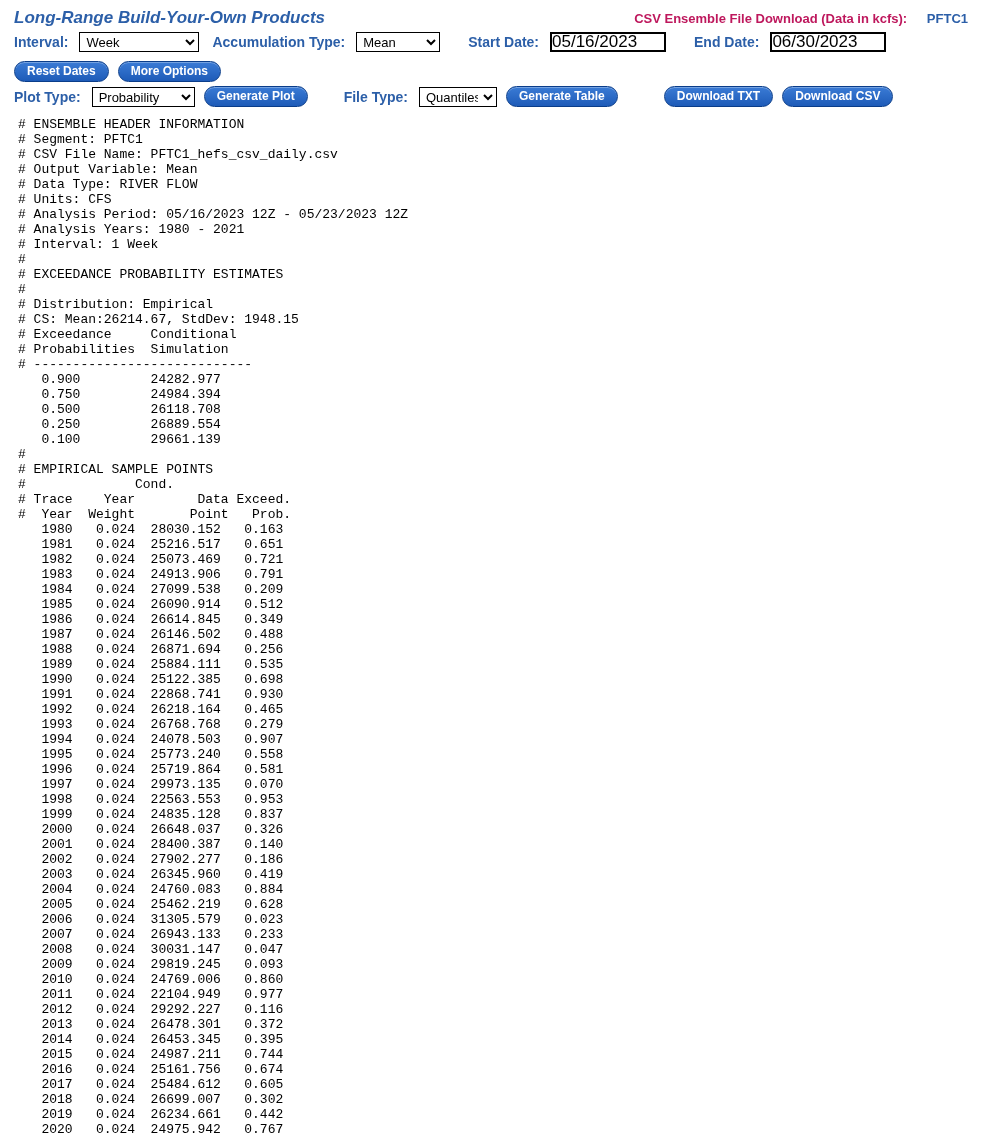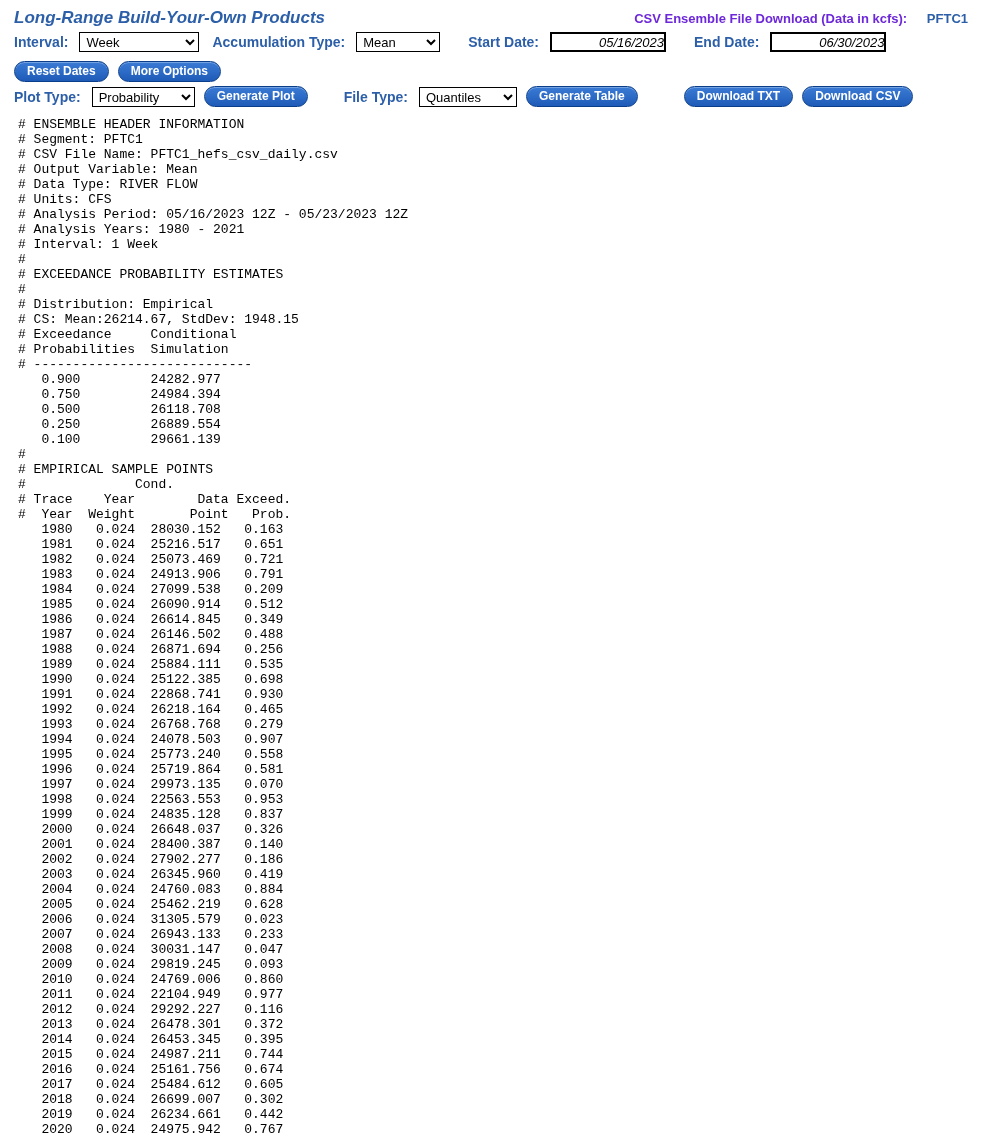--- a/index.html
+++ b/index.html
@@ -18,21 +18,21 @@
     margin-bottom: 4px;
   }
   .page-title {
     font-style: italic;
     font-weight: bold;
     color: #2c5fa8;
     font-size: 17px;
   }
   .csv-download-text {
     font-weight: bold;
-    color: #6d28d9;
+    color: #be185d;
     font-size: 13px;
   }
   .csv-download-link {
     color: #2c5fa8;
     font-weight: bold;
     text-decoration: none;
     margin-left: 16px;
   }
   .control-row {
     display: flex;
@@ -50,30 +50,29 @@
   select {
     border: 1px solid #000;
     background: #fff;
     font-size: 13px;
     padding: 1px 2px;
     height: 20px;
   }
   .sel-interval { width: 120px; }
   .sel-accum { width: 84px; }
   .sel-plot { width: 103px; }
-  .sel-table { width: 98px; }
+  .sel-table { width: 78px; }
   .date-input {
     border: 2px solid #000;
-    text-align: right;
-    font-size: 13px;
+    text-align: left;
+    font-size: 17px;
     width: 112px;
     height: 16px;
     padding: 0;
     box-sizing: content-box;
-    font-style: italic;
   }
   .btn {
     display: inline-block;
     background: linear-gradient(to bottom, #3a7bd5 0%, #1e5bb8 100%);
     color: #fff;
     border: 1px solid #0a3d8a;
     border-radius: 11px;
     padding: 2px 12px;
     font-size: 12px;
     font-weight: bold;

